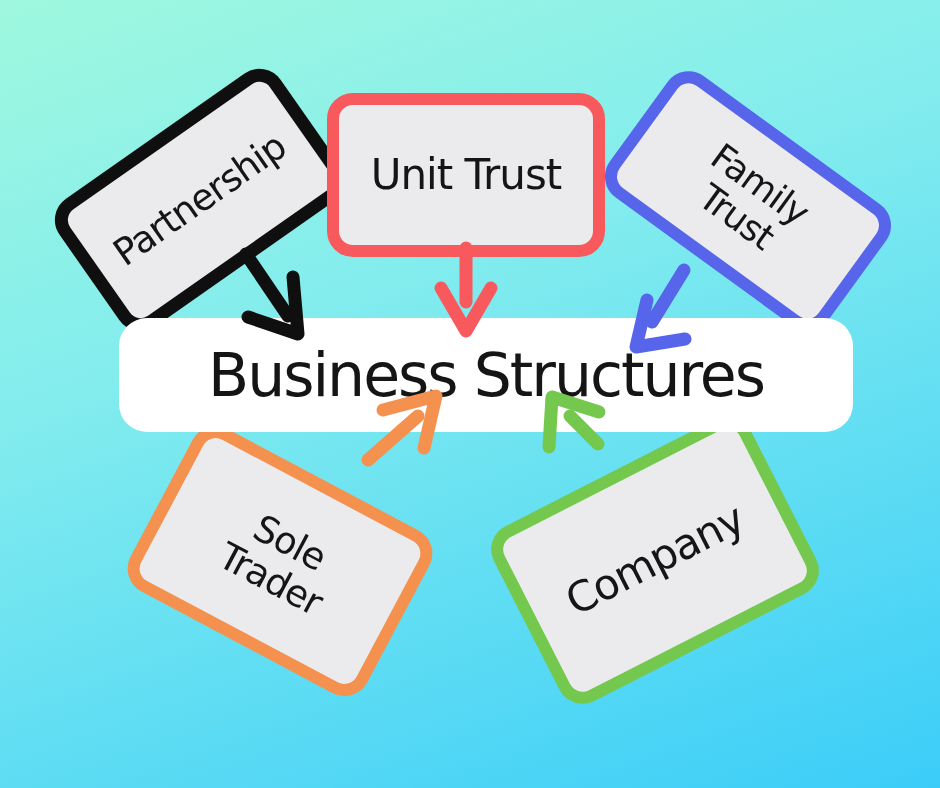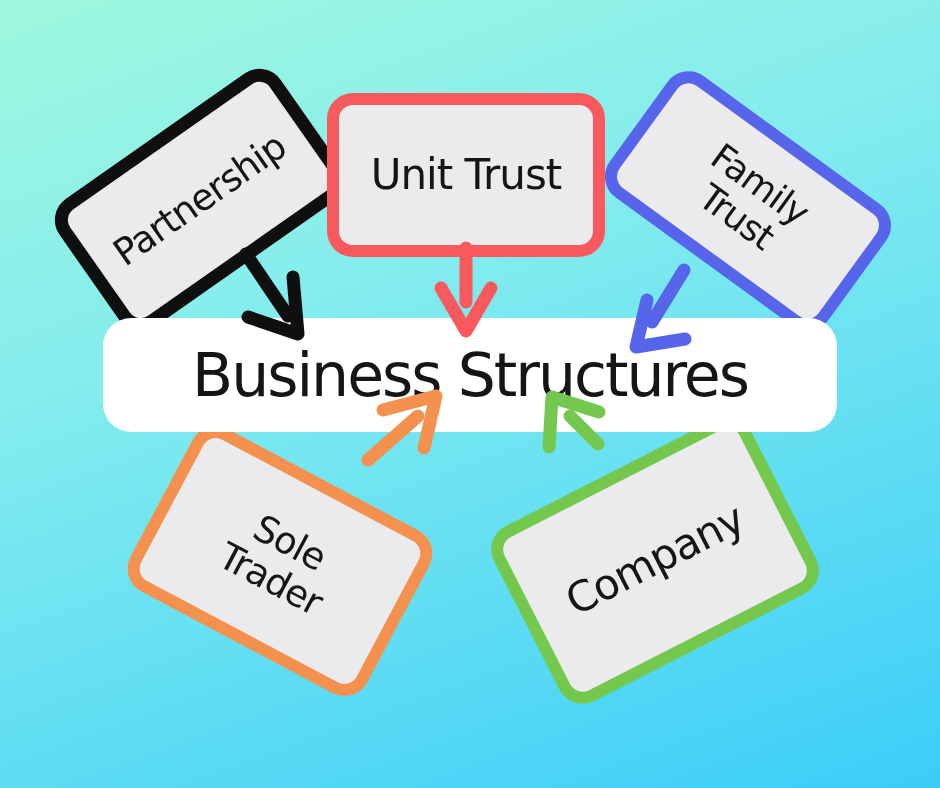--- a/index.html
+++ b/index.html
@@ -73,21 +73,21 @@
       <span class="line">Trader</span>
     </div>
   </div>
 
   <div class="node node-company" style="border-color: rgb(116, 200, 77); background: rgb(235, 235, 237);">
     <div class="node-label">
       <span class="line">Company</span>
     </div>
   </div>
 
-  <div class="banner" style="background: rgb(255, 255, 255);">
+  <div class="banner" style="background: rgb(255, 255, 255); margin-left: 16px;">
     <span class="banner-title" style="color: rgb(21, 21, 21);">Business Structures</span>
   </div>
 
   <svg class="arrows" width="940" height="788" viewBox="0 0 940 788">
     <g stroke="#0f0f0f">
       <path d="M246,254 L288,316"></path>
       <path d="M248,317 L298,334 L293,277"></path>
     </g>
     <g stroke="#f7595d" stroke-width="14">
       <path d="M466,248 L466,302"></path>

